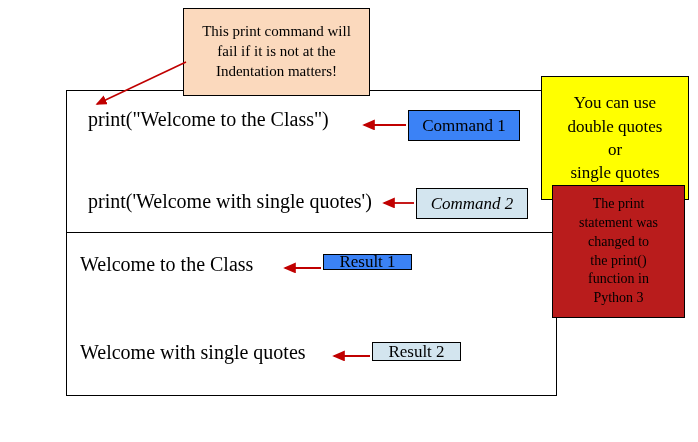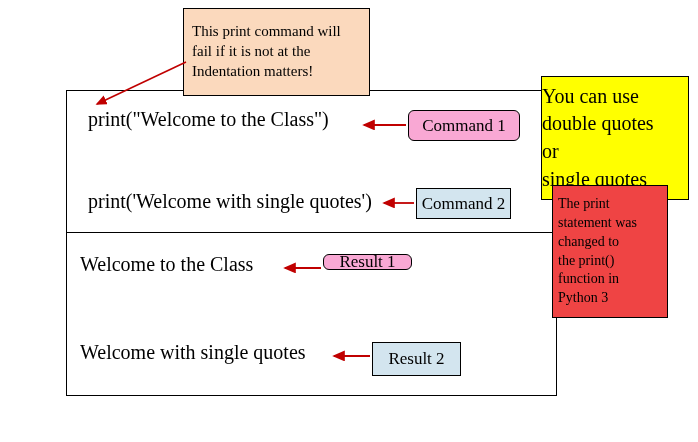--- a/index.html
+++ b/index.html
@@ -67,65 +67,65 @@
     position: absolute;
     border: 1.4px solid #000000;
     box-sizing: border-box;
     display: flex;
     align-items: center;
     justify-content: center;
     font-size: 17px;
     color: #000000;
     white-space: nowrap;
   }
-  .peach { background: #f9a8d4; border-radius: 6px; }
+  .peach { background: #3b82f6; }
   .blue  { background: #d3e5ef; }
 
   .box-command1 { left: 408px; top: 110px; width: 112px; height: 31px; }
-  .box-command2 { left: 416px; top: 188px; width: 95px; height: 31px; }
+  .box-command2 { left: 416px; top: 188px; width: 112px; height: 31px; font-style: italic; }
   .box-result1  { left: 323px; top: 254px; width: 89px;  height: 16px; }
-  .box-result2  { left: 372px; top: 342px; width: 89px;  height: 34px; }
+  .box-result2  { left: 372px; top: 342px; width: 89px;  height: 19px; }
 
   
   .callout {
     position: absolute;
     border: 1.4px solid #000000;
     box-sizing: border-box;
     display: flex;
     flex-direction: column;
-    align-items: flex-start;
+    align-items: center;
     justify-content: center;
     text-align: center;
     color: #000000;
   }
   .callout-note {
     left: 183px;
     top: 8px;
     width: 187px;
     height: 88px;
     background: #fbd9bd;
     font-size: 15px;
     line-height: 1.32;
     padding: 0 8px;
   }
   .callout-yellow {
     left: 541px;
     top: 76px;
     width: 148px;
     height: 124px;
     background: #ffff00;
-    font-size: 20px;
+    font-size: 17px;
     line-height: 1.38;
   }
   .callout-green {
     left: 552px;
     top: 185px;
-    width: 116px;
+    width: 133px;
     height: 133px;
-    background: #ef4444;
+    background: #b91c1c;
     font-size: 14px;
     line-height: 1.35;
     padding: 0 5px;
   }
   .callout span { display: block; }
 
   
   svg.overlay {
     position: absolute;
     left: 0;

